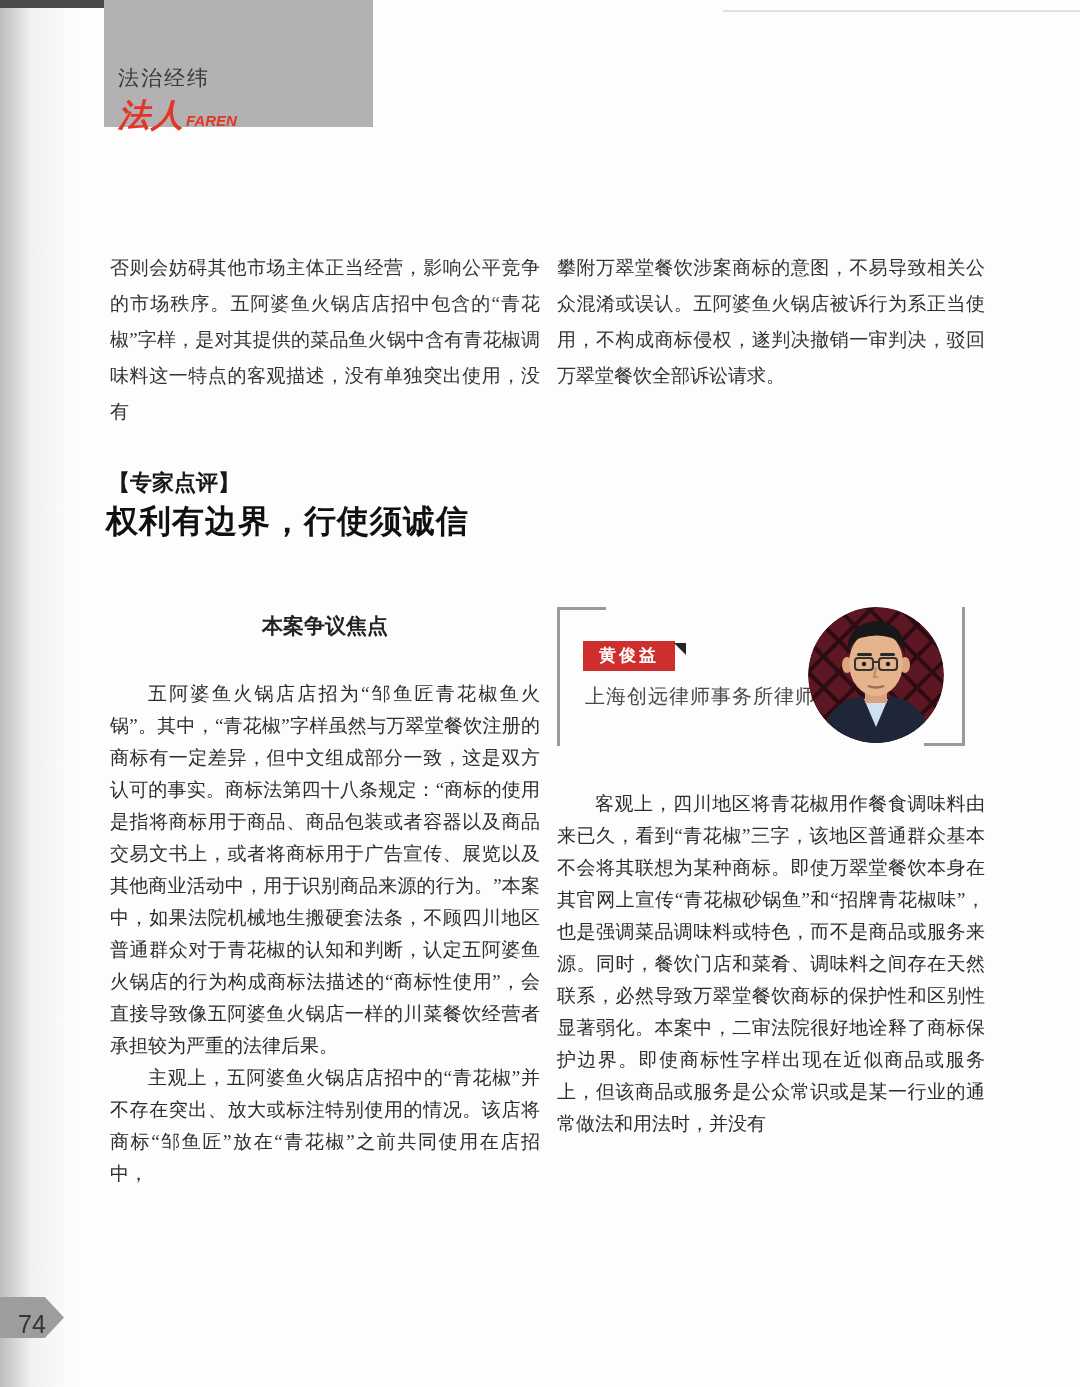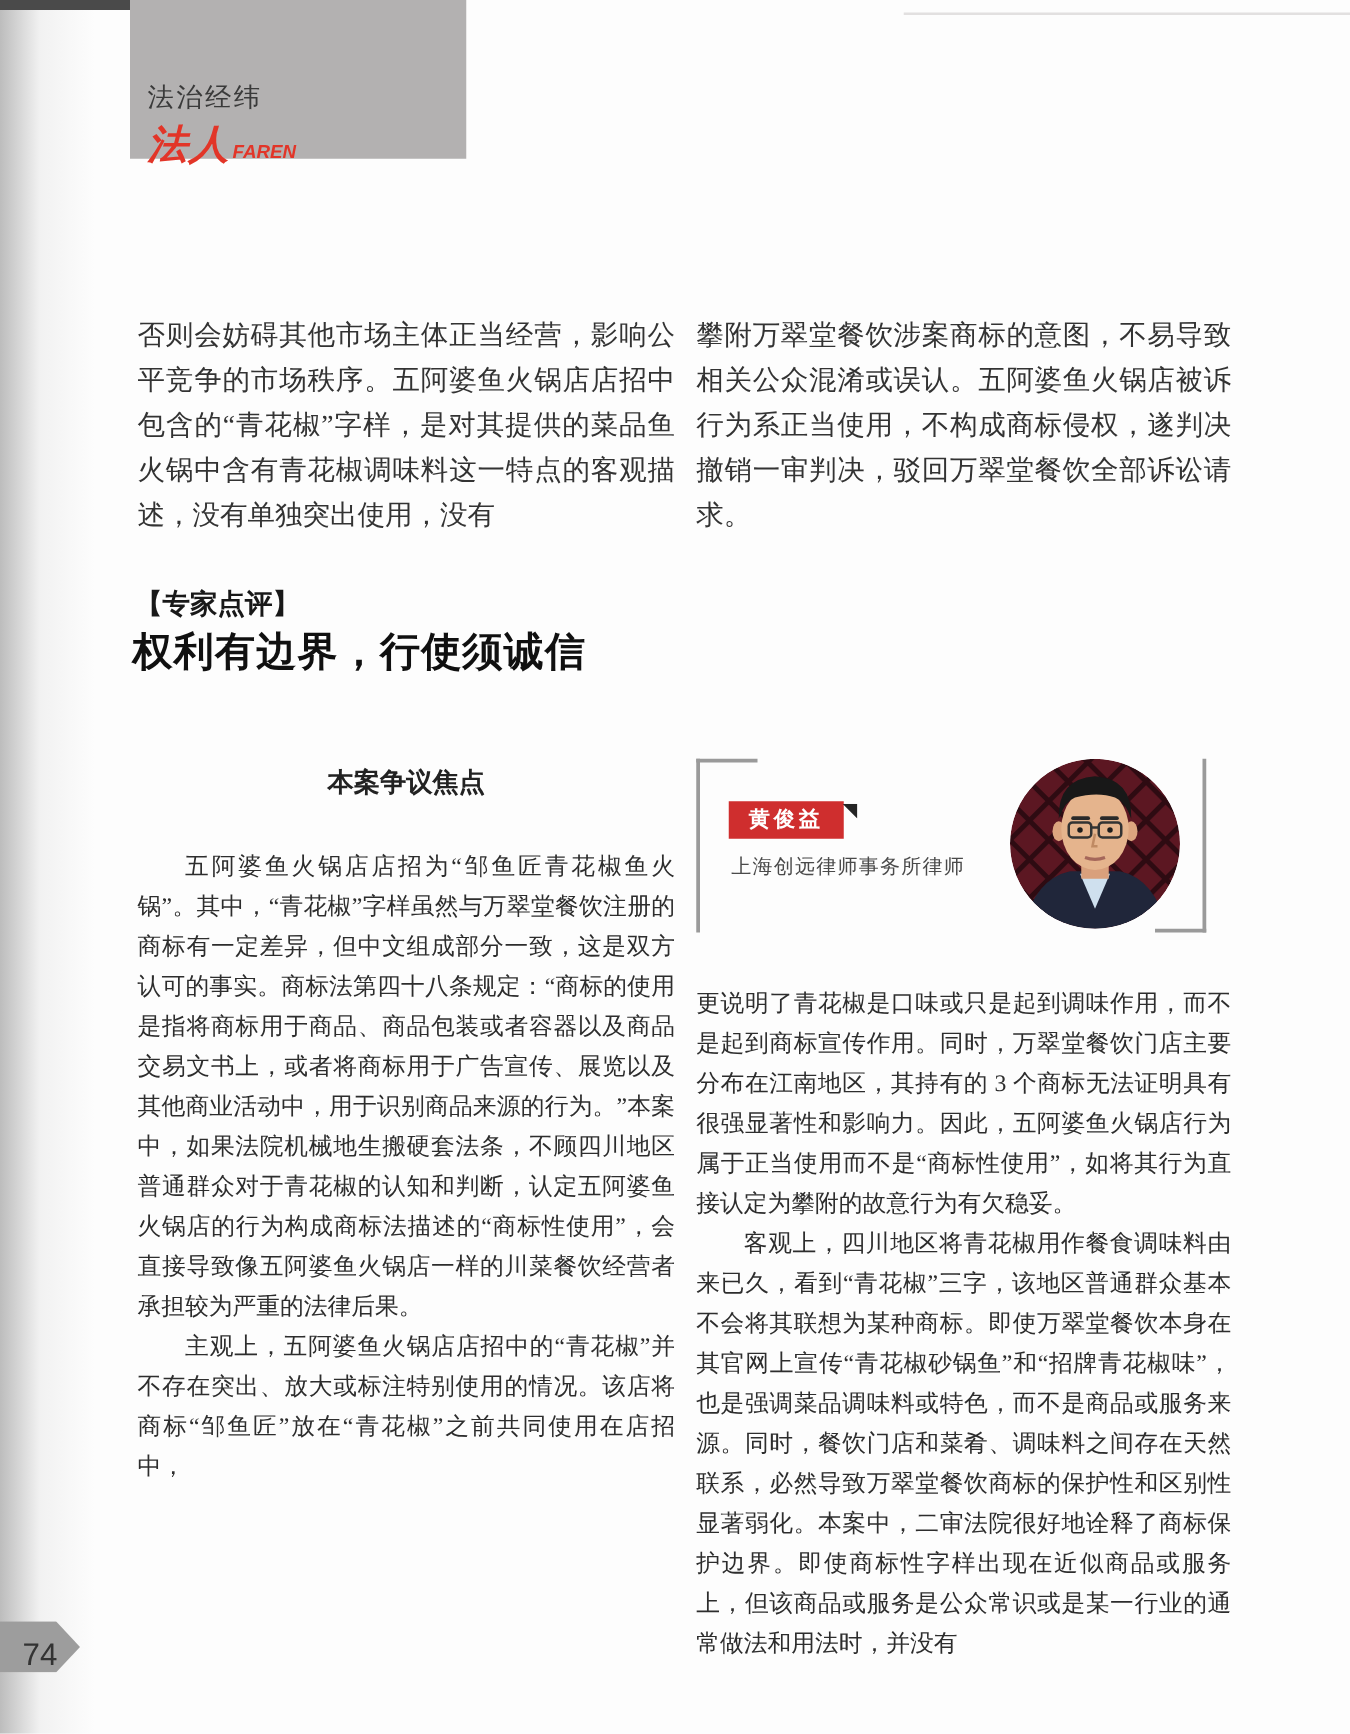--- a/index.html
+++ b/index.html
@@ -16,21 +16,21 @@
   
   .header-box{position:absolute;left:104px;top:0;width:244px;height:127px;background:#b3b1b1;padding-left:25px;}
   .section-tag{position:absolute;left:14px;top:64px;font-family:"Liberation Sans",sans-serif;
     font-size:21px;color:#3a3a3a;letter-spacing:2px;}
   .logo{position:absolute;left:14px;top:94px;color:#e23528;font-style:italic;font-weight:bold;
     font-family:"Liberation Sans",sans-serif;white-space:nowrap;}
   .logo-cn{font-size:32px;letter-spacing:1px;}
   .logo-en{font-size:15px;margin-left:2px;}
 
   
-  .intro-col{position:absolute;top:250px;font-size:22px;line-height:36px;text-align:justify;
+  .intro-col{position:absolute;top:250px;font-size:19px;line-height:36px;text-align:justify;
     font-weight:500;color:#333;}
   #intro-left{left:110px;width:430px;}
   #intro-right{left:557px;width:428px;}
 
   
   .expert-label{position:absolute;left:108px;top:468px;font-family:"Liberation Sans",sans-serif;
     font-weight:bold;font-size:22px;color:#181818;}
   .expert-title{position:absolute;left:106px;top:500px;font-family:"Liberation Sans",sans-serif;
     font-weight:bold;font-size:32px;color:#101010;letter-spacing:1px;}
 
@@ -46,21 +46,21 @@
   .bracket-tl{position:absolute;left:0;top:4px;width:46px;height:136px;
     border-left:3px solid #9a9a9a;border-top:3px solid #9a9a9a;}
   .bracket-br{position:absolute;right:20px;top:4px;width:38px;height:136px;
     border-right:3px solid #9a9a9a;border-bottom:3px solid #9a9a9a;}
   .author-badge{position:absolute;left:26px;top:38px;background:#cf2e2e;color:#fff;
     font-family:"Liberation Sans",sans-serif;font-weight:bold;font-size:17px;
     padding:3px 16px 4px;letter-spacing:3px;}
   .badge-fold{position:absolute;right:-11px;top:2px;width:12px;height:12px;background:#242424;
     clip-path:polygon(0 0,100% 0,100% 100%);}
   .author-affiliation{position:absolute;left:28px;top:80px;font-family:"Liberation Sans",sans-serif;
-    font-size:16px;color:#4a4a4a;letter-spacing:1px;}
+    font-size:20px;color:#4a4a4a;letter-spacing:1px;}
   .author-photo{position:absolute;left:251px;top:4px;width:136px;height:136px;border-radius:50%;
     overflow:hidden;}
   .author-photo svg{display:block;}
 
   
   .page-arrow{position:absolute;left:0;top:1297px;width:64px;height:41px;background:#9d9d9d;
     clip-path:polygon(0 0,70% 0,100% 50%,70% 100%,0 100%);
     font-family:"Liberation Sans",sans-serif;font-size:25px;color:#333;
     line-height:55px;padding-left:18px;box-sizing:border-box;}
 </style>
@@ -139,19 +139,18 @@
         <circle cx="80" cy="57" r="2.2" fill="#1d1d1d"></circle>
 
         <path d="M68 60 L66 70 L70 70" fill="none" stroke="#c08a63" stroke-width="2"></path>
         <path d="M60 79 Q68 82 76 79" fill="none" stroke="#a5675a" stroke-width="2.4"></path>
       </g>
     </svg>
   </div>
 </div>
 
 <div class="col-right-text">
-    <p class="body-para">更说明了青花椒是口味或只是起到调味作用，而不是起到商标宣传作用。同时，万翠堂餐饮门店主要分布在江南地区，其持有的 3 个商标无法证明具有很强显著性和影响力。因此，五阿婆鱼火锅店行为属于正当使用而不是“商标性使用”，如将其行为直接认定为攀附的故意行为有欠稳妥。</p>
     <p class="body-para indent">客观上，四川地区将青花椒用作餐食调味料由来已久，看到“青花椒”三字，该地区普通群众基本不会将其联想为某种商标。即使万翠堂餐饮本身在其官网上宣传“青花椒砂锅鱼”和“招牌青花椒味”，也是强调菜品调味料或特色，而不是商品或服务来源。同时，餐饮门店和菜肴、调味料之间存在天然联系，必然导致万翠堂餐饮商标的保护性和区别性显著弱化。本案中，二审法院很好地诠释了商标保护边界。即使商标性字样出现在近似商品或服务上，但该商品或服务是公众常识或是某一行业的通常做法和用法时，并没有</p>
   </div>
 
 <div class="page-arrow">
   <span>74</span>
 </div>
 
 </body></html>

